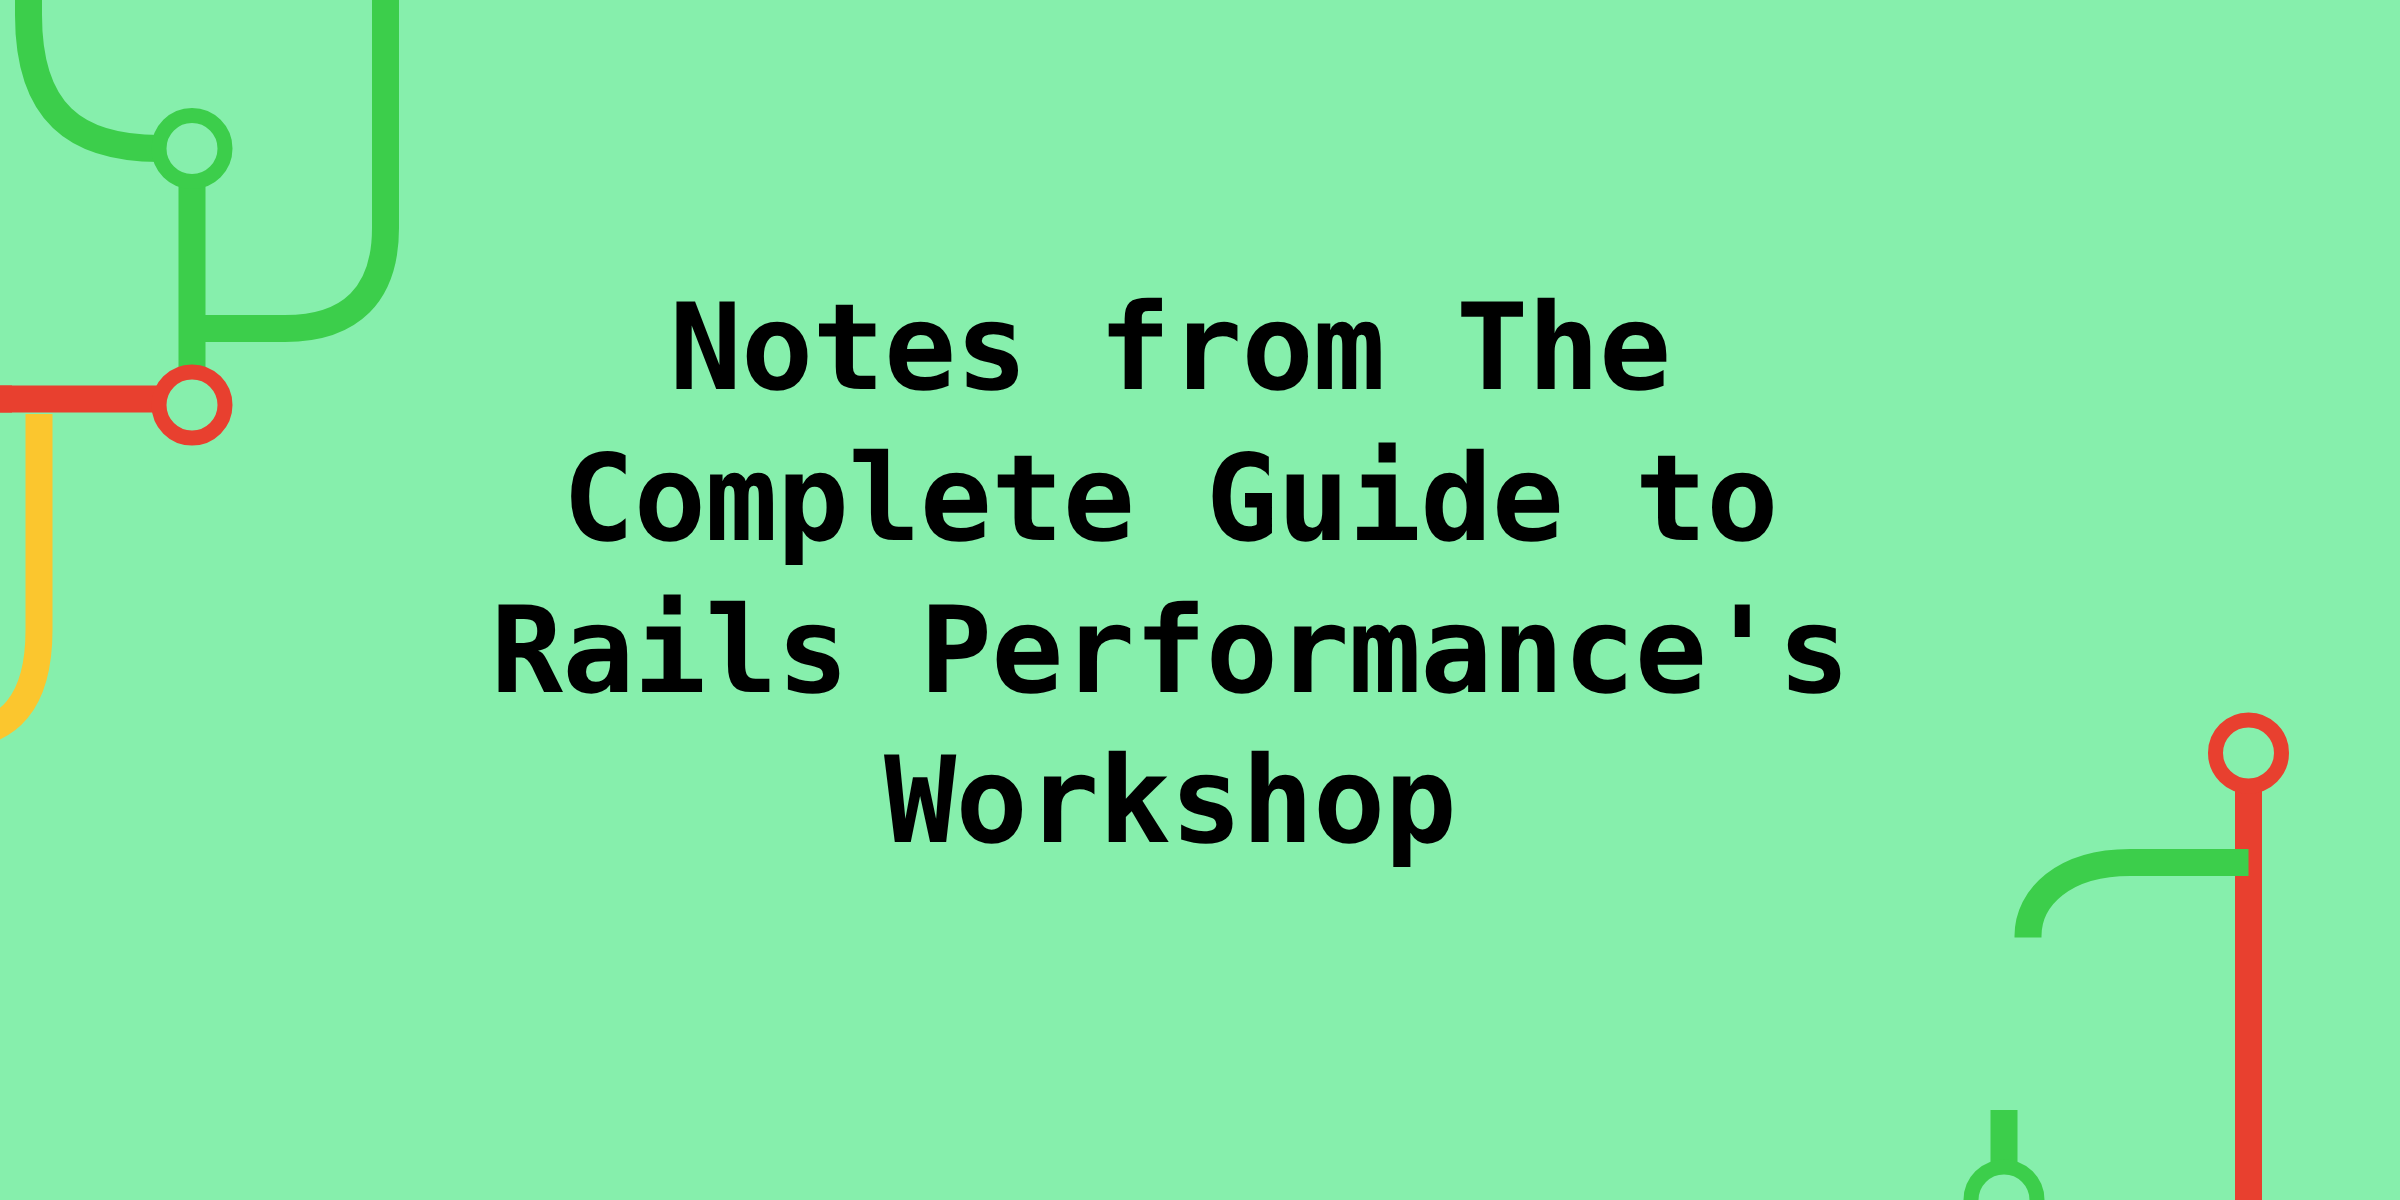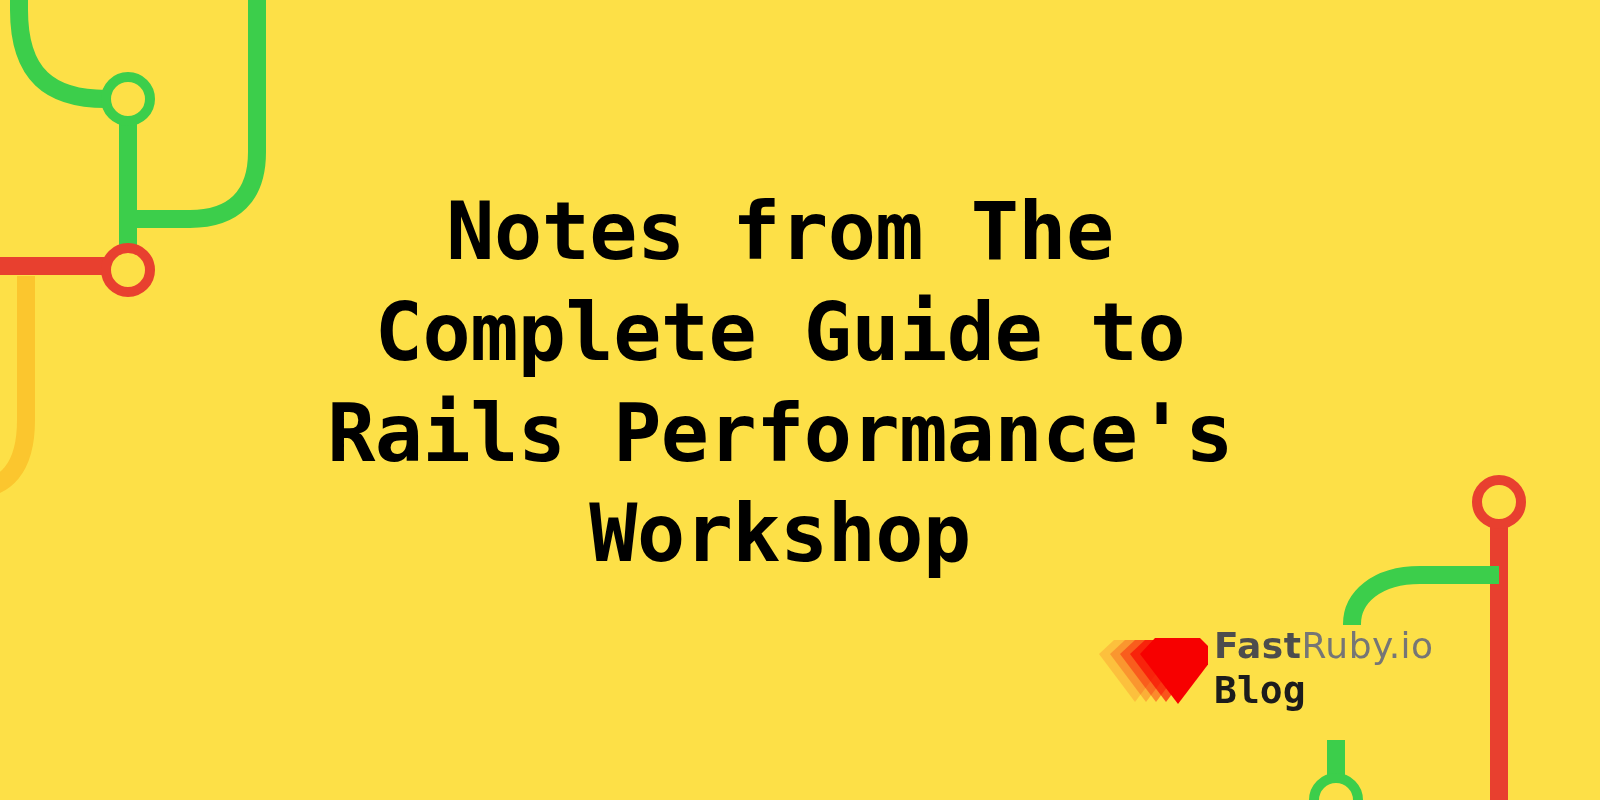--- a/index.html
+++ b/index.html
@@ -6,21 +6,21 @@
   html, body {
     margin: 0;
     padding: 0;
     background: #ffffff;
   }
   #canvas {
     position: relative;
     width: 1600px;
     height: 800px;
     overflow: hidden;
-    background: #fde047;
+    background: #86efac;
     font-family: "Liberation Sans", sans-serif;
   }
   #deco-lines {
     position: absolute;
     top: 0;
     left: 0;
     width: 1600px;
     height: 800px;
     pointer-events: none;
   }
@@ -122,34 +122,14 @@
     <circle cx="1499" cy="502" r="22" fill="none" stroke="#e8402f" stroke-width="10"></circle>
 
     <circle cx="1336" cy="800" r="22" fill="none" stroke="#3cce4b" stroke-width="10"></circle>
 
   </svg>
 
   <div class="title-wrap">
     <h1 id="cover-title">Notes from The Complete Guide to Rails Performance's Workshop</h1>
   </div>
 
-  <div class="brand">
-
-    <span class="gem">
-      <svg viewBox="0 0 118 74" width="118" height="74" xmlns="http://www.w3.org/2000/svg">
-
-        <path d="M 9,22 L 24,8 L 66,8 L 81,22 L 45,70 Z" fill="#f70000" opacity="0.14"></path>
-        <path d="M 20,22 L 35,8 L 77,8 L 92,22 L 56,70 Z" fill="#f70000" opacity="0.22"></path>
-        <path d="M 30,22 L 45,8 L 87,8 L 102,22 L 66,70 Z" fill="#f70000" opacity="0.38"></path>
-        <path d="M 40,22 L 55,8 L 97,8 L 112,22 L 76,70 Z" fill="#f70000" opacity="0.62"></path>
-
-        <path d="M 50,22 L 65,6 L 110,6 L 126,22 L 88,72 Z" fill="#f70000"></path>
-      </svg>
-    </span>
-
-    <span class="brand-text">
-      <span class="brand-line1"><span class="brand-fast">Fast</span><span class="brand-rubyio">Ruby.io</span></span>
-      <span class="brand-line2">Blog</span>
-    </span>
-
-  </div>
 
 </div>
 
 </body></html>

